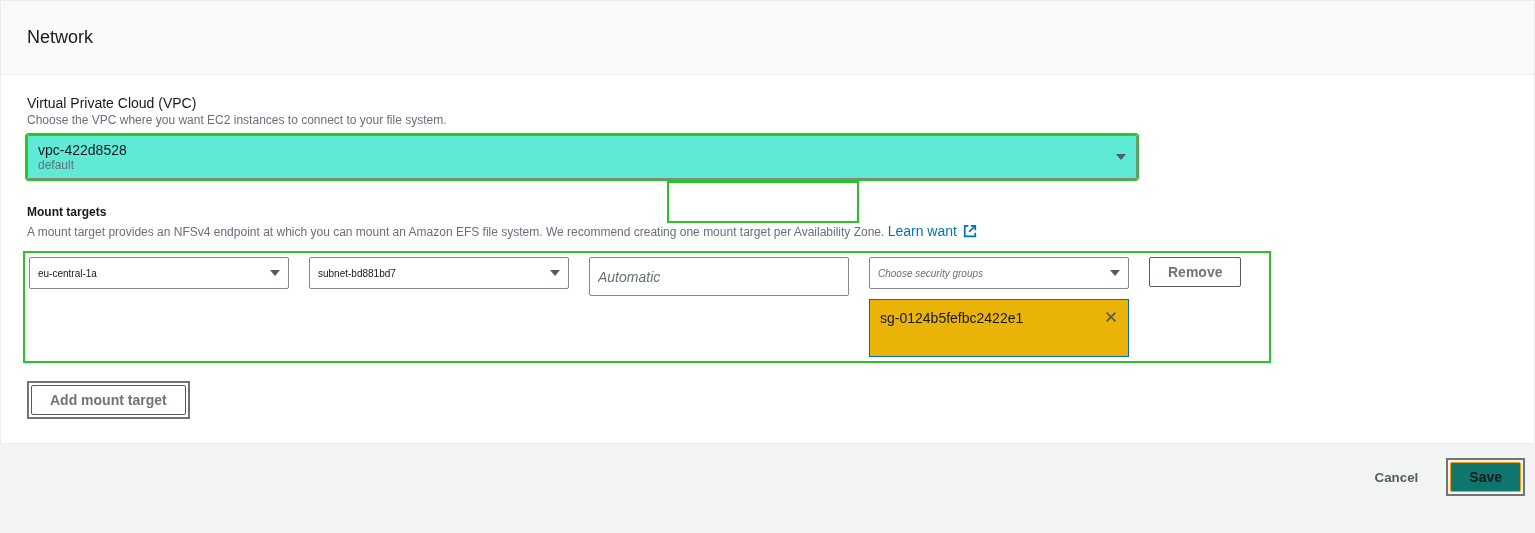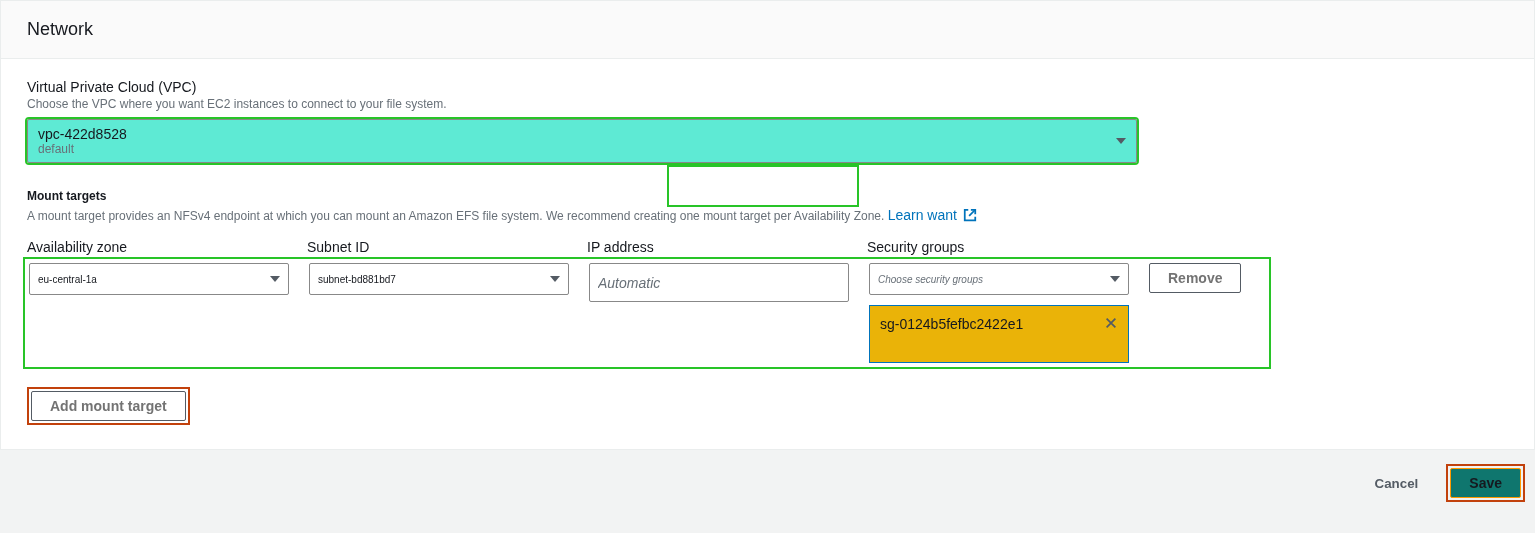--- a/index.html
+++ b/index.html
@@ -8,21 +8,21 @@
     background: #f2f3f3;
     color: #16191f;
     font-size: 14px;
   }
   .panel {
     background: #fff;
     border: 1px solid #eaeded;
     margin: 0;
   }
   .panel-header {
-    padding: 18px 26px;
+    padding: 26px 26px;
     border-bottom: 1px solid #eaeded;
     background: #fafafa;
     font-size: 18px;
     font-weight: 400;
     color: #16191f;
   }
   .panel-body {
     padding: 20px 26px 24px 26px;
   }
   .field-label {
@@ -169,21 +169,21 @@
   .footer {
     display: flex;
     justify-content: flex-end;
     align-items: center;
     padding: 14px 10px 6px 10px;
     gap: 10px;
   }
 
   
   .hl { outline: 2px solid #28c428; outline-offset: 0; }
-  .hl-wrap { border: 2px solid #c2410c; padding: 2px; display: inline-block; }
+  .hl-wrap { border: 2px solid #737373; padding: 2px; display: inline-block; }
   .hl-row { outline: 2px solid #28c428; outline-offset: 2px; }
   .hl-empty-box {
     position: absolute;
     border: 2px solid #28c428;
     background: transparent;
     pointer-events: none;
   }
   .rel { position: relative; }
 </style>
 </head>
@@ -222,37 +222,20 @@
           <svg width="14" height="14" viewBox="0 0 16 16" fill="none" stroke="#0073bb" stroke-width="2">
             <path d="M6 2H2v12h12v-4"></path>
               <path d="M9 2h5v5"></path>
               <path d="M14 2L7 9"></path>
           </svg>
         </span>
       </a>
     </div>
 
     <div style="max-width:1240px;">
-      <div class="mt-columns">
-        <div class="col col-az">
-          <div class="col-header">Availability zone</div>
-        </div>
-        <div class="col col-subnet">
-          <div class="col-header">Subnet ID</div>
-        </div>
-        <div class="col col-ip">
-          <div class="col-header">IP address</div>
-        </div>
-        <div class="col col-sg">
-          <div class="col-header">Security groups</div>
-        </div>
-        <div class="col col-remove">
-          <div class="col-header">&nbsp;</div>
-        </div>
-      </div>
 
       <div class="hl-row" style="padding:2px;">
         <div class="mt-columns">
           <div class="col col-az">
             <div class="dropdown-small">
               <span class="dd-label">eu-central-1a</span>
               <div class="caret"></div>
             </div>
           </div>
           <div class="col col-subnet">

